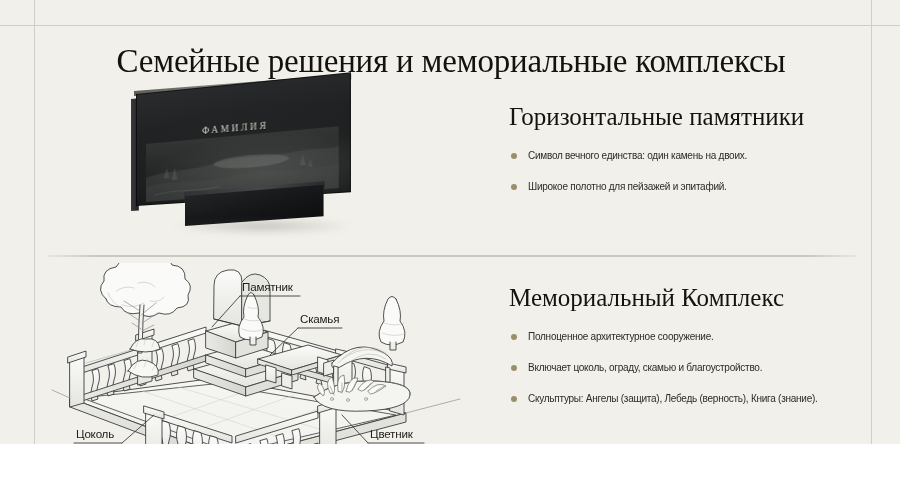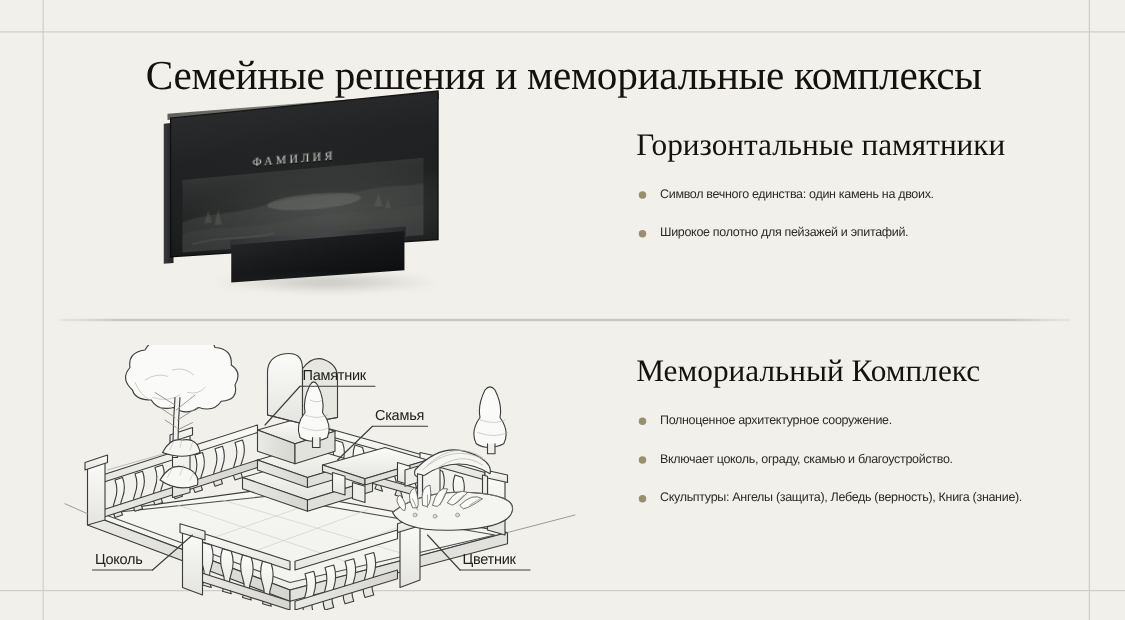--- a/index.html
+++ b/index.html
@@ -3,21 +3,21 @@
 <meta charset="utf-8">
 <style>
   html, body {
     margin: 0;
     padding: 0;
     background: #ffffff;
   }
   #slide {
     position: relative;
     width: 900px;
-    height: 496px;
+    height: 444px;
     background: #f1f0ea;
     overflow: hidden;
     font-family: "Liberation Sans", sans-serif;
   }
 
   
   .frame-line { position: absolute; background: #cfcec7; }
   .frame-v { width: 1px; top: 0; bottom: 0; }
   .frame-h { height: 1px; left: 0; right: 0; }
   #fv-left   { left: 34px; }
@@ -183,21 +183,21 @@
     width: 180px;
     height: 16px;
     background: radial-gradient(ellipse at 50% 50%, rgba(90,88,82,0.30), rgba(90,88,82,0) 72%);
     filter: blur(3px);
   }
 
   
   #complex-diagram {
     position: absolute;
     left: 46px;
-    top: 276px;
+    top: 263px;
     width: 420px;
     height: 212px;
   }
   #complex-diagram svg { display: block; }
 
   .dlabel {
     font-family: "Liberation Sans", sans-serif;
     font-size: 11.6px;
     fill: #23201d;
     letter-spacing: -0.2px;

